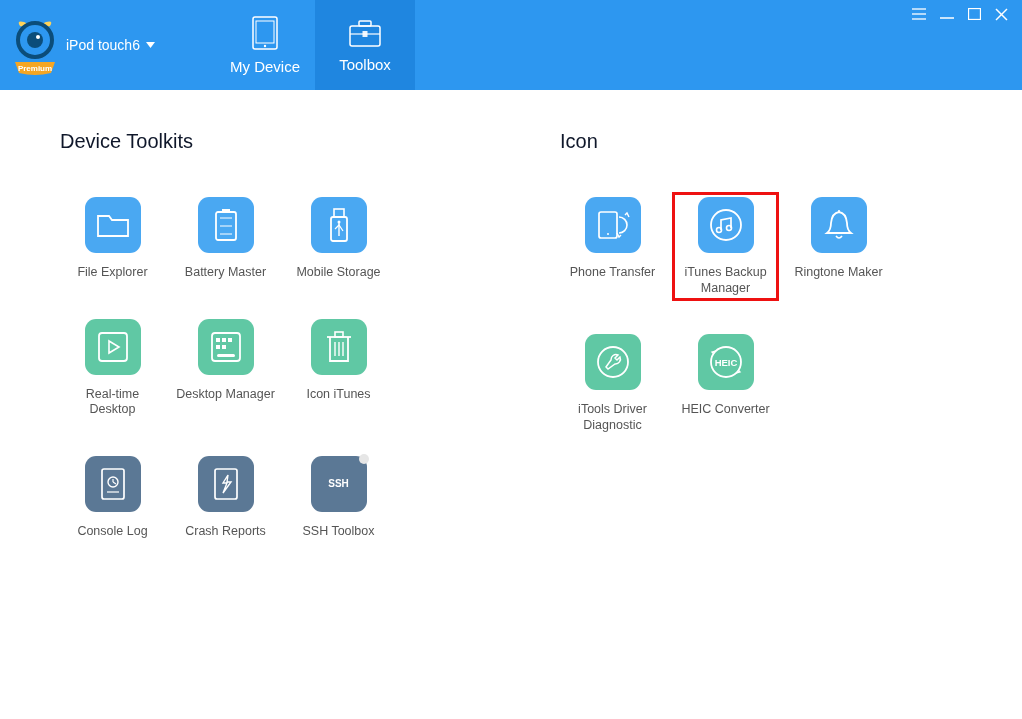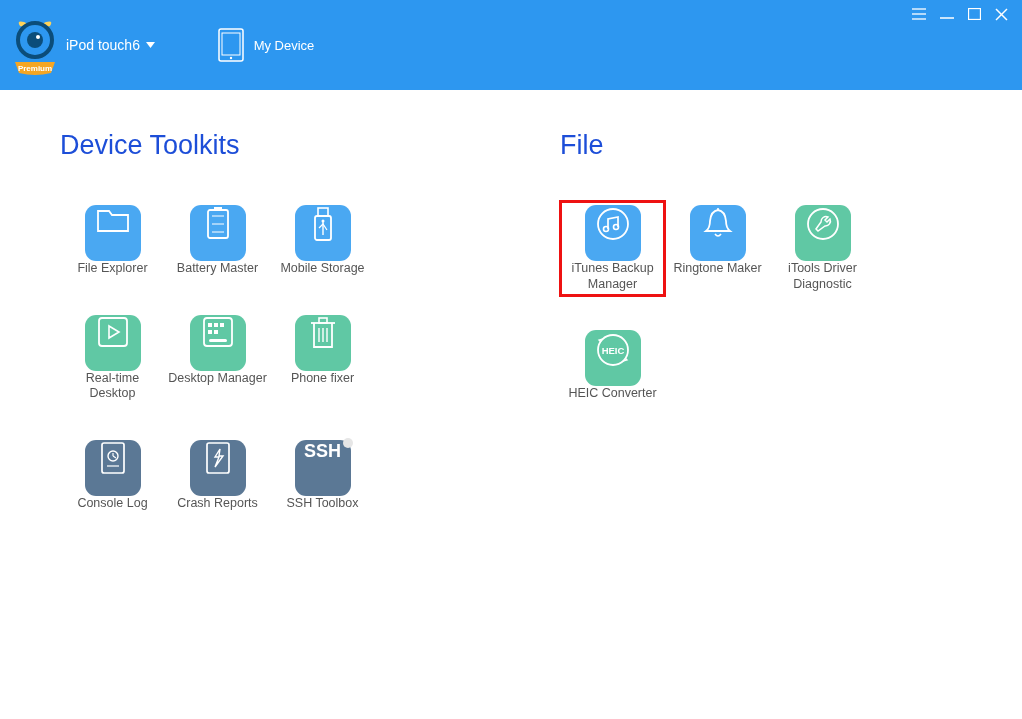--- a/index.html
+++ b/index.html
@@ -30,24 +30,25 @@
     margin-left: 6px;
     display: flex;
     align-items: center;
     gap: 6px;
     cursor: pointer;
   }
   .tabs { display: flex; height: 100%; }
   .tab {
     width: 100px;
     display: flex;
+    flex-direction: column;
     align-items: center;
     justify-content: center;
     color: #fff;
-    font-size: 13px;
+    font-size: 15px;
     gap: 8px;
     cursor: pointer;
   }
   .tab.active { background: #1f86e0; }
   .win-controls {
     margin-left: auto;
     display: flex;
     align-items: flex-start;
     gap: 14px;
     padding: 8px 14px 0 0;
@@ -57,29 +58,29 @@
   .win-controls span { cursor: pointer; line-height: 1; }
   .content {
     display: flex;
     padding: 40px 60px 0 60px;
     gap: 80px;
   }
   .section { flex: 1 1 auto; }
   .section.left { flex: 0 0 420px;}
   .section.right{ flex: 1 1 auto;}
   .section-title {
-    font-size: 27px;
-    color: #1d4ed8;
+    font-size: 20px;
+    color: #0f172a;
     font-weight: 400;
     margin-bottom: 40px;
   }
   .grid {
     display: grid;
     grid-template-columns: repeat(3, 105px);
-    gap: 30px 0;
+    gap: 30px 8px;
   }
   .tool {
     display: flex;
     flex-direction: column;
     align-items: center;
     text-align: center;
     font-size: 12.5px;
     color: #555;
     cursor: pointer;
     padding: 4px 2px;
@@ -87,23 +88,23 @@
   }
   .tool.highlighted {
     outline: 3px solid #e11;
     outline-offset: -2px;
   }
   .tool-icon {
     width: 56px;
     height: 56px;
     border-radius: 11px;
     display: flex;
-    align-items: flex-start;
+    align-items: center;
     justify-content: center;
-    margin-bottom: 0;
+    margin-bottom: 12px;
     position: relative;
   }
   .tool-icon.blue { background: #4aa8f2; }
   .tool-icon.green { background: #60c8a4; }
   .tool-icon.navy { background: #5b7895; }
   .badge-dot {
     position: absolute;
     top: -2px; right: -2px;
     width: 10px; height: 10px;
     background: #e6e6e6;
@@ -136,20 +137,29 @@
   </div>
   <div class="tabs">
     <div class="tab">
       <svg width="30" height="34">
         <rect x="3" y="1" width="24" height="32" rx="2" fill="none" stroke="#fff" stroke-width="1.5"></rect>
         <rect x="6" y="5" width="18" height="22" fill="none" stroke="#fff" stroke-width="1"></rect>
         <circle cx="15" cy="30" r="1.2" fill="#fff"></circle>
       </svg>
       <span>My Device</span>
     </div>
+    <div class="tab active">
+      <svg width="34" height="30">
+        <rect x="2" y="8" width="30" height="20" rx="2" fill="none" stroke="#fff" stroke-width="1.5"></rect>
+        <rect x="11" y="3" width="12" height="5" rx="1" fill="none" stroke="#fff" stroke-width="1.5"></rect>
+        <line x1="2" y1="16" x2="32" y2="16" stroke="#fff" stroke-width="1.2"></line>
+        <rect x="14.5" y="13" width="5" height="6" fill="#fff" opacity="0.9"></rect>
+      </svg>
+      <span>Toolbox</span>
+    </div>
   </div>
   <div class="win-controls">
     <span>
       <svg width="14" height="12">
           <line x1="0" y1="1" x2="14" y2="1" stroke="#fff" stroke-width="1.3"></line>
           <line x1="0" y1="6" x2="14" y2="6" stroke="#fff" stroke-width="1.3"></line>
           <line x1="0" y1="11" x2="14" y2="11" stroke="#fff" stroke-width="1.3"></line>
         </svg>
     </span>
     <span>
@@ -240,21 +250,21 @@
         <div class="tool-icon green">
           <svg width="32" height="36">
               <line x1="4" y1="8" x2="28" y2="8" stroke="#fff" stroke-width="1.8"></line>
               <rect x="12" y="3" width="8" height="5" fill="none" stroke="#fff" stroke-width="1.6"></rect>
               <path d="M7 8 L7 32 L25 32 L25 8" fill="none" stroke="#fff" stroke-width="1.8"></path>
               <line x1="12" y1="13" x2="12" y2="27" stroke="#fff" stroke-width="1.4"></line>
               <line x1="16" y1="13" x2="16" y2="27" stroke="#fff" stroke-width="1.4"></line>
               <line x1="20" y1="13" x2="20" y2="27" stroke="#fff" stroke-width="1.4"></line>
             </svg>
         </div>
-        <span>Phone fixer</span>
+        <span>Icon iTunes</span>
       </div>
 
       <div class="tool">
         <div class="tool-icon navy">
           <svg width="30" height="36">
               <rect x="4" y="3" width="22" height="30" rx="2" fill="none" stroke="#fff" stroke-width="1.7"></rect>
               <circle cx="15" cy="16" r="5" fill="none" stroke="#fff" stroke-width="1.4"></circle>
               <line x1="15" y1="13" x2="15" y2="16" stroke="#fff" stroke-width="1.2"></line>
               <line x1="15" y1="16" x2="18" y2="18" stroke="#fff" stroke-width="1.2"></line>
               <line x1="9" y1="26" x2="21" y2="26" stroke="#fff" stroke-width="1.2"></line>
@@ -269,32 +279,45 @@
               <rect x="4" y="3" width="22" height="30" rx="2" fill="none" stroke="#fff" stroke-width="1.7"></rect>
               <path d="M17 9 L12 17 L16 17 L12 27 L20 16 L16 16 Z" fill="none" stroke="#fff" stroke-width="1.4"></path>
             </svg>
         </div>
         <span>Crash Reports</span>
       </div>
 
       <div class="tool">
         <div class="tool-icon navy">
           <div class="badge-dot"></div>
-          <span style="color:#fff;font-weight:700;font-size:18px;">SSH</span>
+          <span style="color:#fff;font-weight:700;font-size:10px;">SSH</span>
         </div>
         <span>SSH Toolbox</span>
       </div>
 
     </div>
   </div>
 
   <div class="section right">
-    <div class="section-title">File</div>
+    <div class="section-title">Icon</div>
     <div class="grid">
 
+      <div class="tool">
+        <div class="tool-icon blue">
+          <svg width="36" height="36">
+              <rect x="4" y="5" width="18" height="26" rx="2" fill="none" stroke="#fff" stroke-width="1.7"></rect>
+              <circle cx="13" cy="27" r="1" fill="#fff"></circle>
+              <path d="M24 10 A8 8 0 0 1 32 18" fill="none" stroke="#fff" stroke-width="1.6"></path>
+              <path d="M30 8 L32 6 L34 10" fill="none" stroke="#fff" stroke-width="1.4"></path>
+              <path d="M32 18 A8 8 0 0 1 24 26" fill="none" stroke="#fff" stroke-width="1.6"></path>
+              <path d="M26 28 L24 30 L22 26" fill="none" stroke="#fff" stroke-width="1.4"></path>
+            </svg>
+        </div>
+        <span>Phone Transfer</span>
+      </div>
 
       <div class="tool highlighted">
         <div class="tool-icon blue">
           <svg width="38" height="38">
               <circle cx="19" cy="19" r="15" fill="none" stroke="#fff" stroke-width="1.8"></circle>
               <path d="M14 24 L14 14 L24 12 L24 22" fill="none" stroke="#fff" stroke-width="1.7"></path>
               <circle cx="12" cy="24" r="2.5" fill="none" stroke="#fff" stroke-width="1.6"></circle>
               <circle cx="22" cy="22" r="2.5" fill="none" stroke="#fff" stroke-width="1.6"></circle>
             </svg>
         </div>

